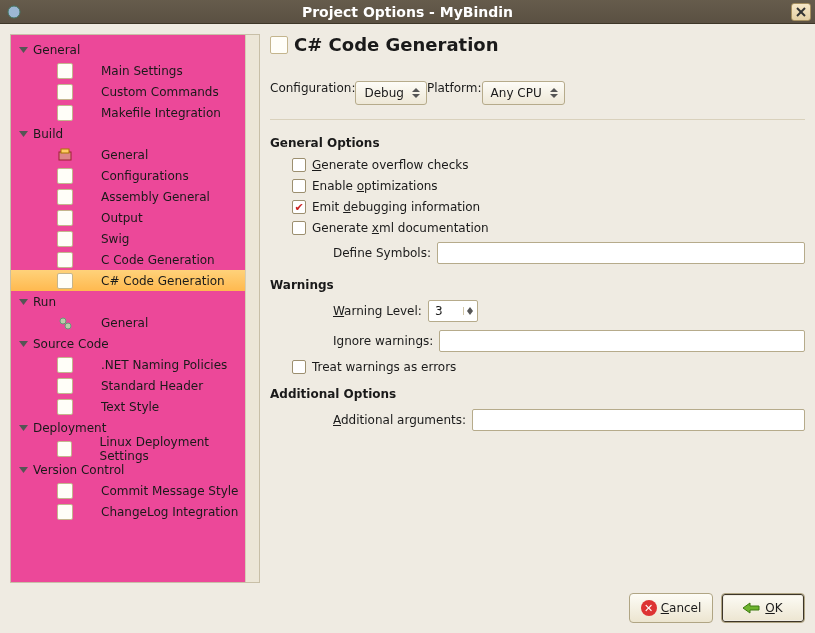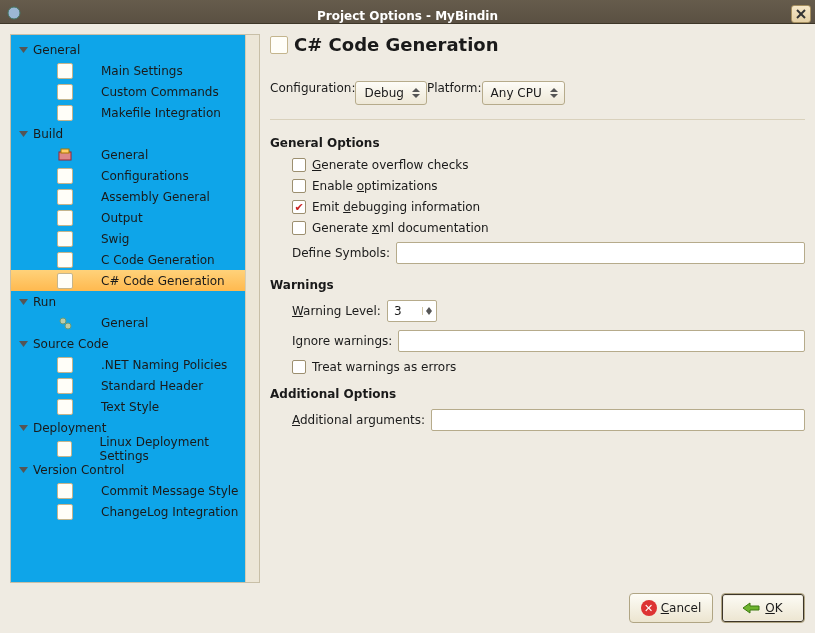--- a/index.html
+++ b/index.html
@@ -10,23 +10,23 @@
   color: #1a1a1a;
   width: 815px;
   height: 633px;
   overflow: hidden;
 }
 .titlebar {
   height: 24px;
   background: linear-gradient(to bottom, #665c4c, #5a5042);
   color: #fff;
   display: flex;
-  align-items: flex-end;
+  align-items: center;
   font-weight: bold;
-  font-size: 12px;
+  font-size: 14px;
   border-bottom: 1px solid #3d3628;
 }
 .titlebar .app-icon {
   width: 20px; height: 20px; margin-left: 4px;
   display: flex; align-items: center; justify-content: center;
 }
 .titlebar .title-text { flex: 1; text-align: center; }
 .titlebar .close {
   width: 20px; height: 18px; margin-right: 4px;
   background: linear-gradient(#f6e7c8,#e5d0a5);
@@ -41,21 +41,21 @@
   flex-direction: column;
 }
 .content-row {
   flex: 1;
   display: flex;
   gap: 10px;
 }
 .sidebar-frame {
   width: 250px;
   border: 1px solid #c8bfa7;
-  background: #0ea5e9;
+  background: #ec4899;
   display: flex;
 }
 .tree {
   flex: 1;
   padding: 4px 0;
   overflow: auto;
 }
 .tree-scroll {
   width: 14px;
   background: #ece6d7;
@@ -121,21 +121,21 @@
 .section-title { font-weight: bold; margin: 6px 0 8px 0; }
 .section-body { margin-left: 22px; }
 .check-row { display: flex; align-items: center; gap: 6px; margin-bottom: 7px; }
 .chk {
   width: 14px; height: 14px; border: 1px solid #9c8f6f; background: #fff; border-radius: 2px;
   display: inline-flex; align-items: center; justify-content: center;
 }
 .chk.checked::after {
   content: "✔"; color: #c22; font-size: 11px; line-height: 1;
 }
-.field-row { display: flex; align-items: center; gap: 6px; margin-bottom: 8px; }
+.field-row { display: flex; align-items: center; gap: 6px; margin-bottom: 8px; margin-left: 41px; }
 .text-input {
   flex: 1; height: 22px; border: 1px solid #b6ab8b; background: #fff; border-radius: 2px;
   padding: 0 4px;
 }
 .spinbox {
   width: 50px; height: 22px; border: 1px solid #b6ab8b; background: #fff; border-radius: 2px;
   display: inline-flex; align-items: center;
 }
 .spinbox .val { flex: 1; padding-left: 6px; }
 .spinbox .arrows { width: 14px; display: flex; flex-direction: column; border-left: 1px solid #cfc5a8; }

